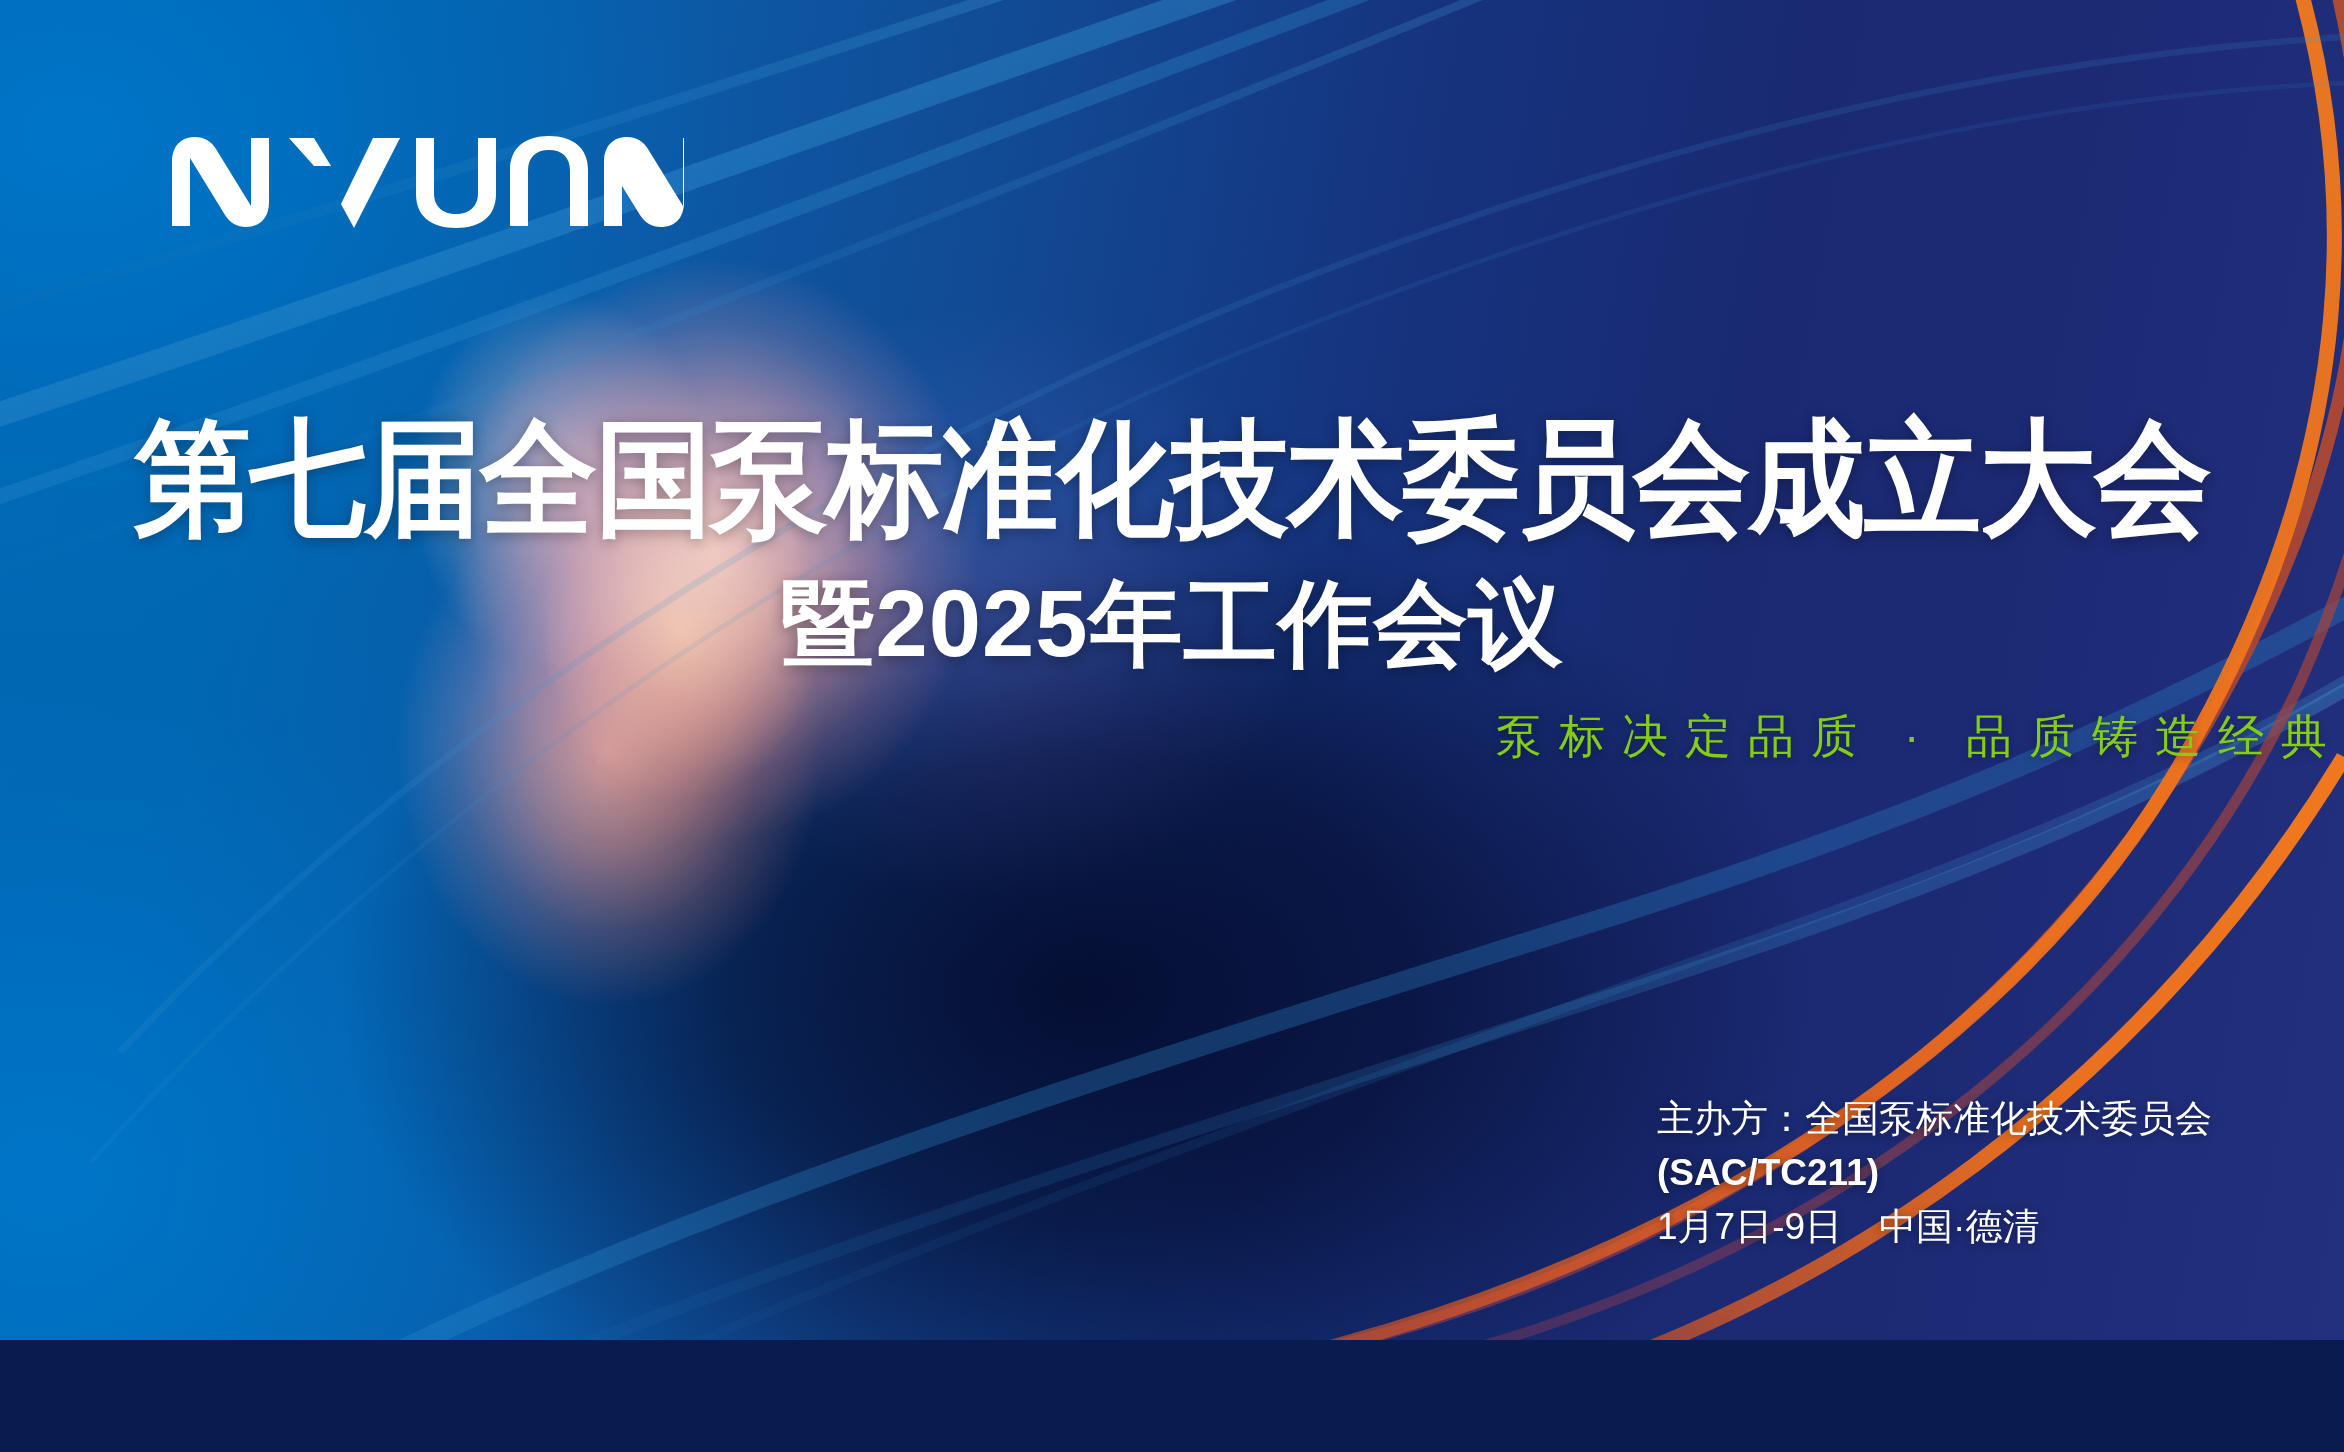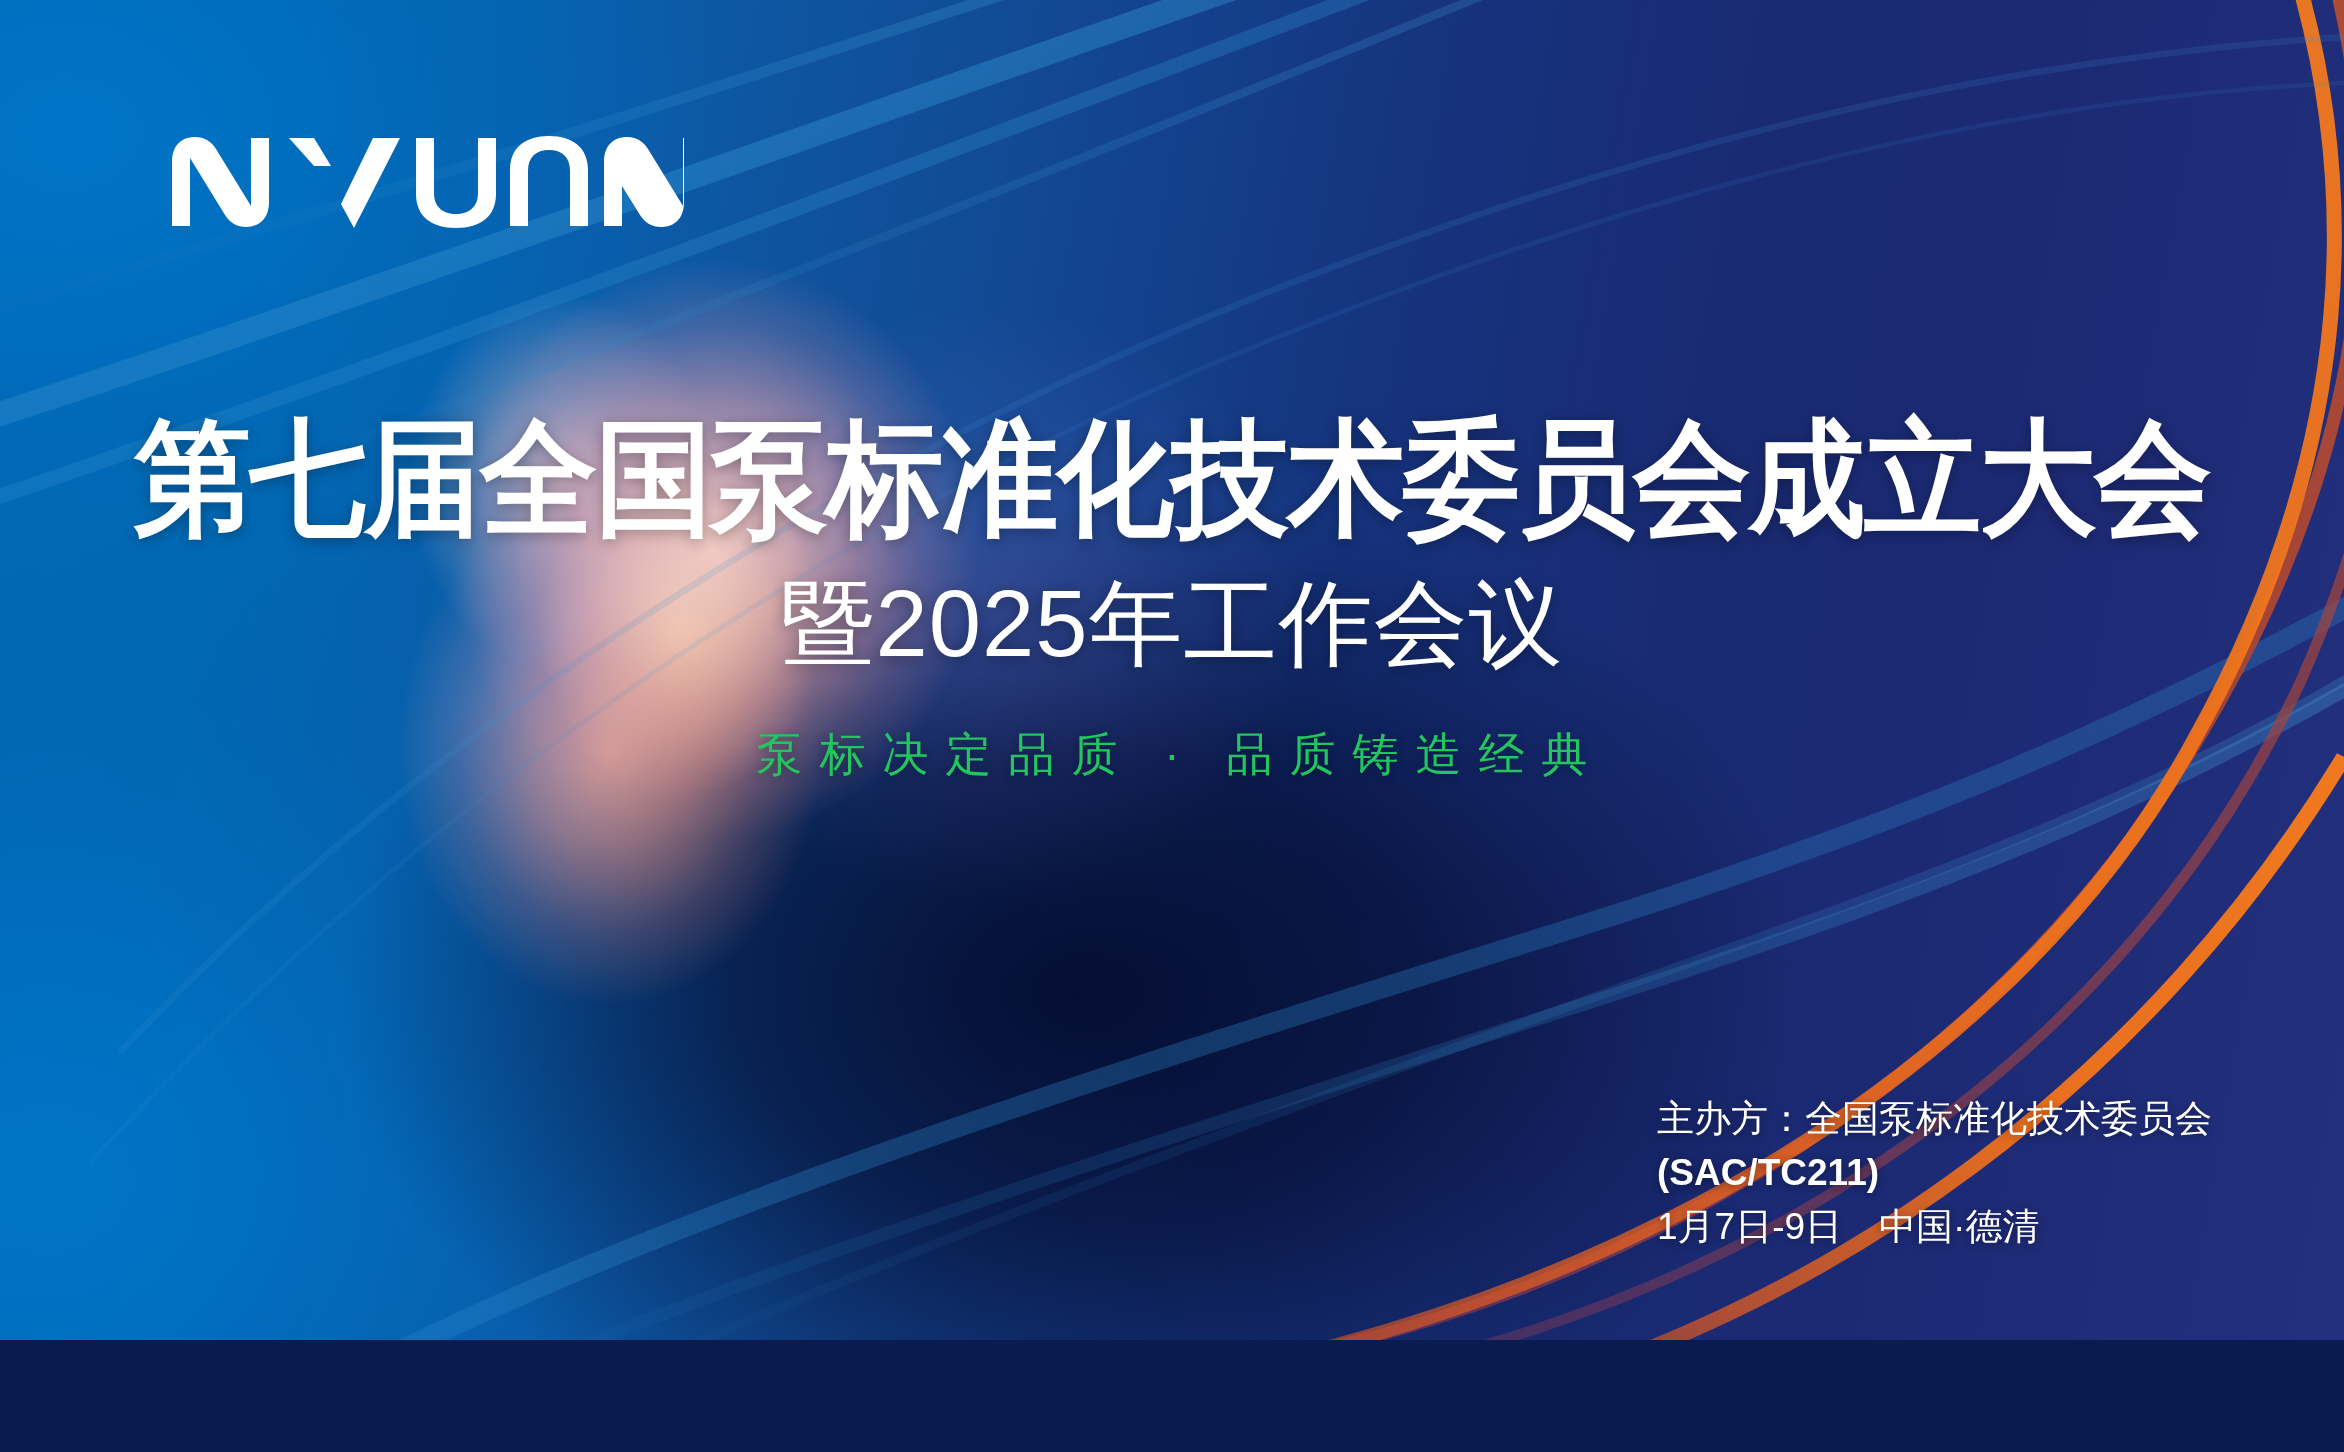--- a/index.html
+++ b/index.html
@@ -147,38 +147,39 @@
     transform-origin: center;
     text-shadow: 0 3px 14px rgba(0,0,0,0.30);
     white-space: nowrap;
   }
 
   .sub-title {
     margin-top: 26px;
     font-family: "Liberation Sans", "DejaVu Sans", sans-serif;
     font-size: 94px;
     line-height: 1.1;
-    font-weight: 400;
+    font-weight: 700;
     color: #ffffff;
     letter-spacing: 1px;
     text-shadow: 0 3px 14px rgba(0,0,0,0.32);
     white-space: nowrap;
   }
 
   .tagline {
-    margin-top: 52px;
+    margin-top: 34px;
     font-family: "Liberation Sans", "DejaVu Sans", sans-serif;
     font-size: 46px;
     line-height: 1.2;
     font-weight: 300;
-    color: #22c55e;
+    color: #84cc16;
     letter-spacing: 17px;
     text-indent: 17px;
     text-shadow: 0 2px 10px rgba(0,0,0,0.30);
     white-space: nowrap;
+    text-align: right;
   }
 
   .footer {
     position: absolute;
     right: 132px;
     bottom: 86px;
     text-align: left;
     font-family: "Liberation Sans", "DejaVu Sans", sans-serif;
     font-size: 37px;
     line-height: 1.46;

